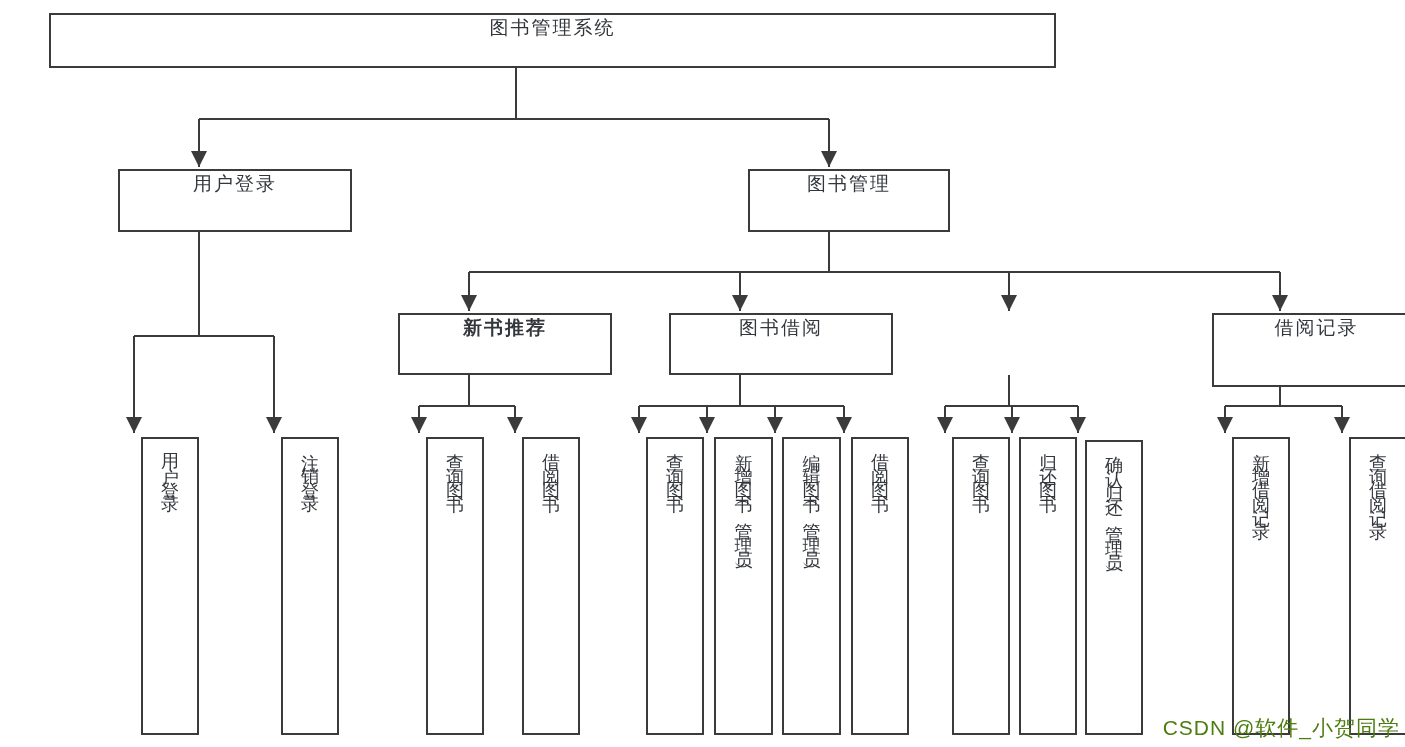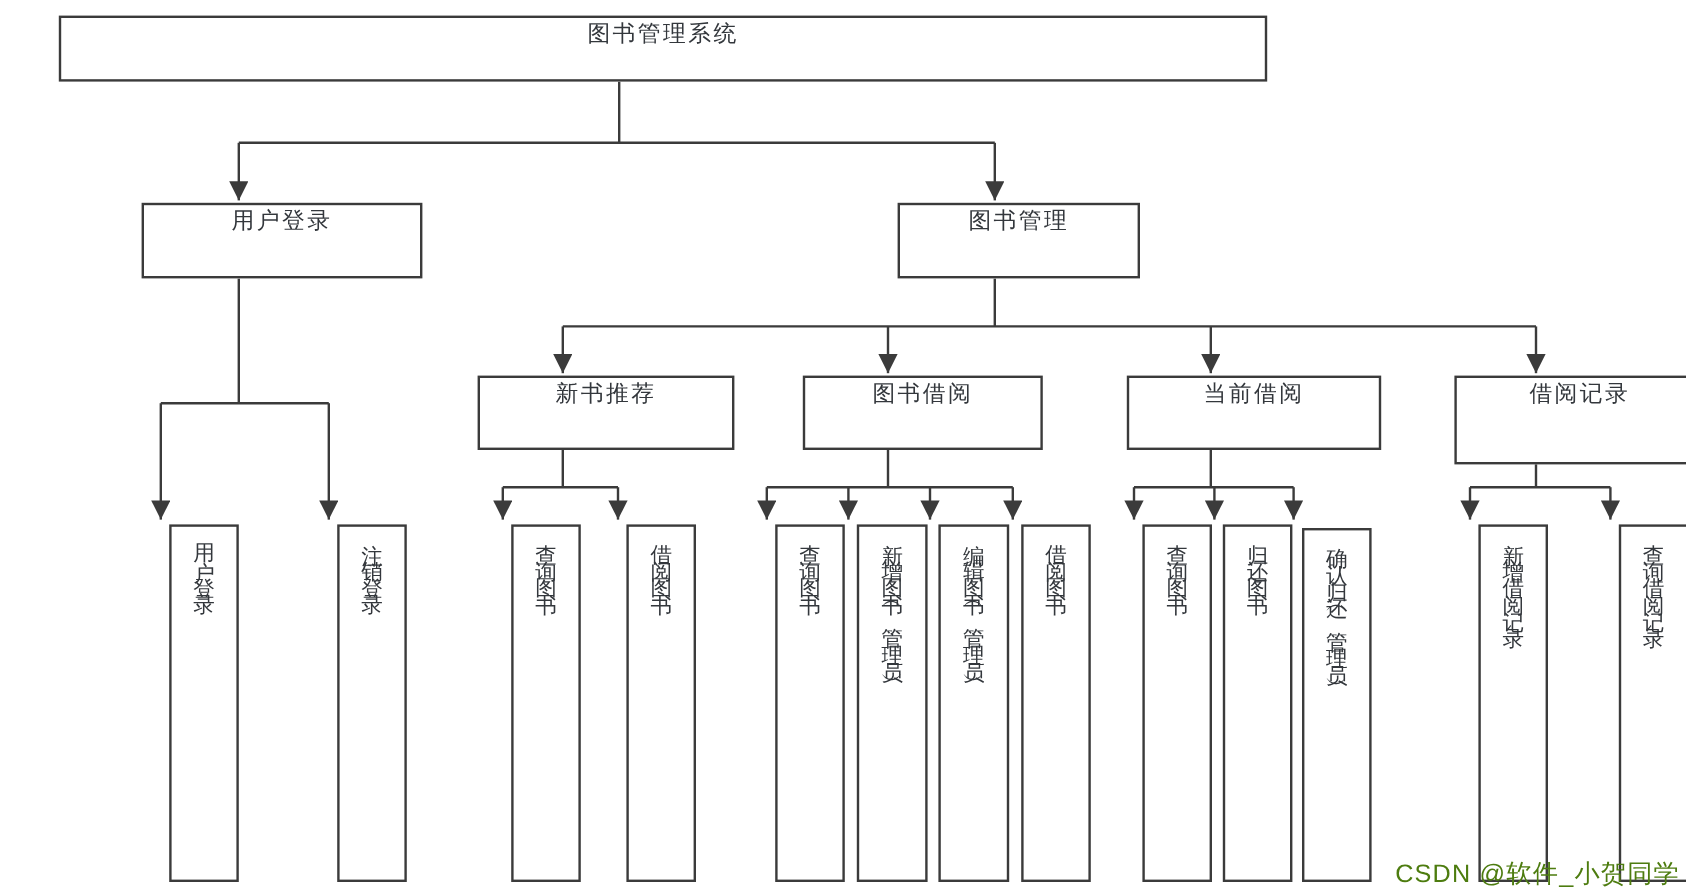--- a/index.html
+++ b/index.html
@@ -110,28 +110,25 @@
     <span class="label">图书管理系统</span>
   </div>
 
   <div class="node h" style="left:82px; top:169px; width:234px; height:63px;">
     <span class="label">用户登录</span>
   </div>
   <div class="node h" style="left:712px; top:169px; width:202px; height:63px;">
     <span class="label">图书管理</span>
   </div>
 
-  <div class="node h" style="left:362px; top:313px; width:214px; height:62px;">
+  <div class="node h" style="left:362px; top:313px; width:214px; height:62px;font-weight:bold;">
     <span class="label">新书推荐</span>
   </div>
-  <div class="node h" style="left:633px; top:313px; width:200px; height:62px;">
+  <div class="node h" style="left:633px; top:313px; width:224px; height:62px;">
     <span class="label">图书借阅</span>
-  </div>
-  <div class="node h" style="left:903px; top:313px; width:212px; height:62px;">
-    <span class="label">当前借阅</span>
   </div>
   <div class="node h" style="left:1176px; top:313px; width:209px; height:74px;">
     <span class="label">借阅记录</span>
   </div>
 
   <div class="node v" style="left:105px; top:437px; width:58px; height:298px;">
     <span class="label">用户登录</span>
   </div>
   <div class="node v" style="left:245px; top:437px; width:58px; height:298px;">
     <span class="label">注销登录</span>

